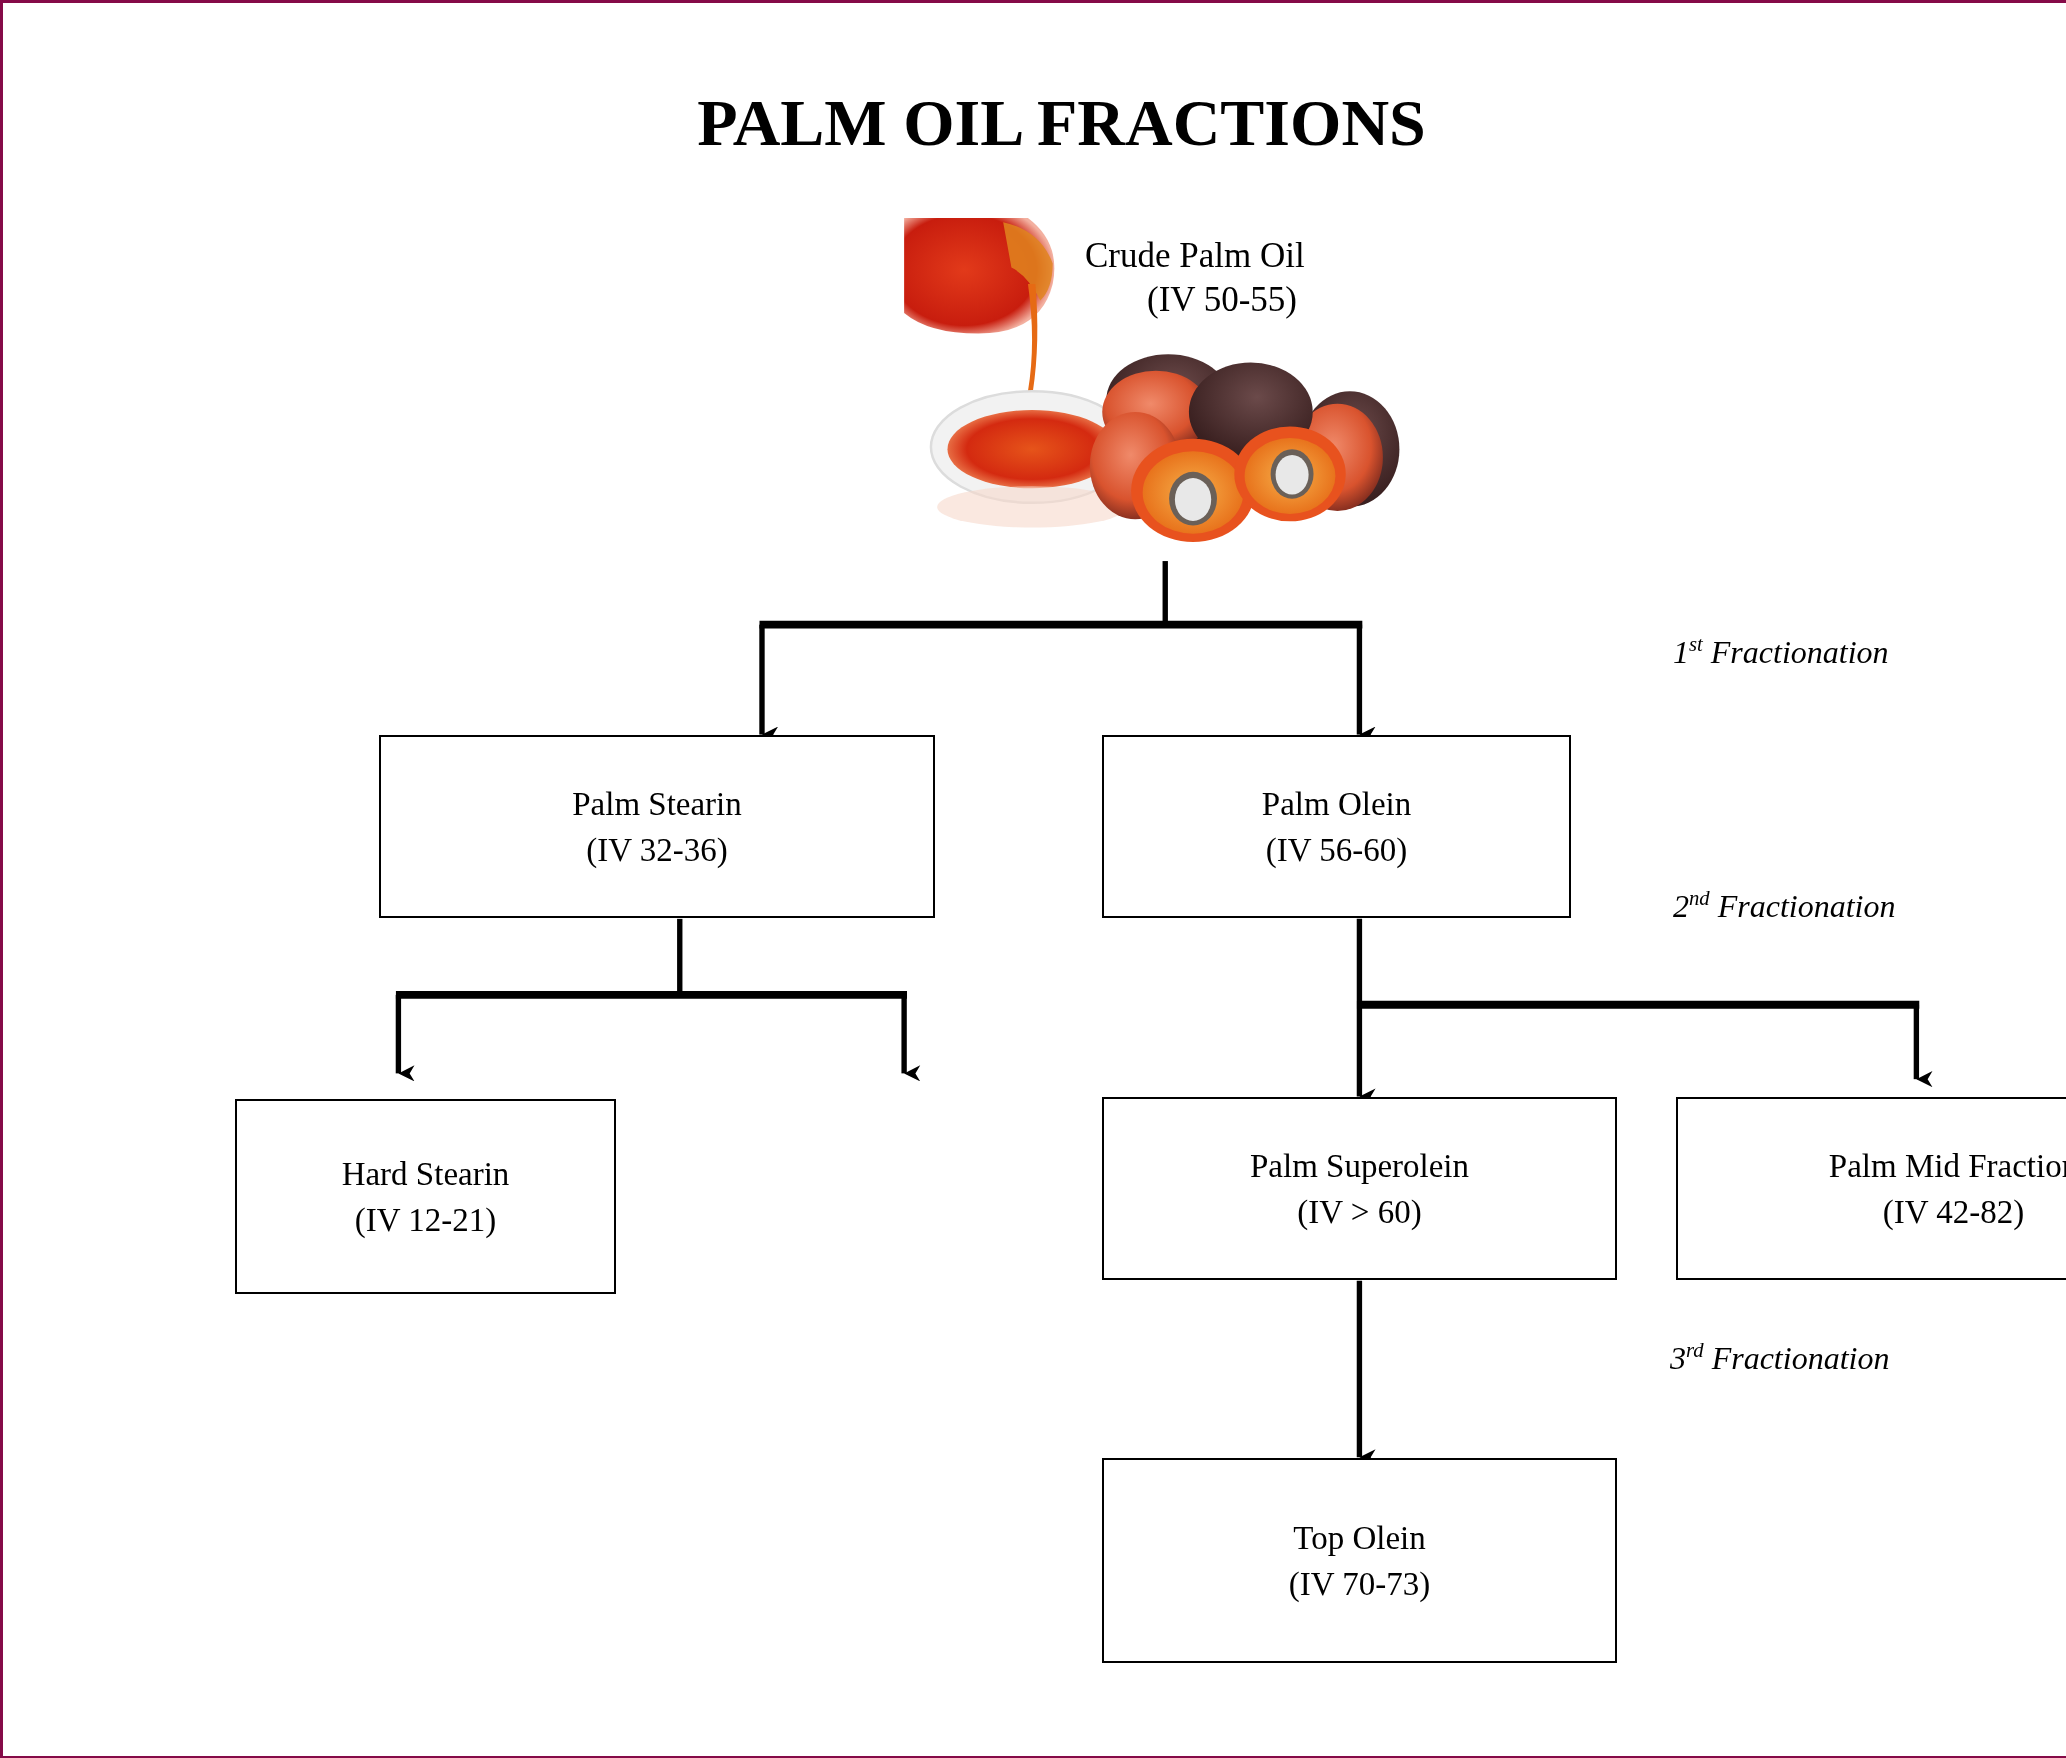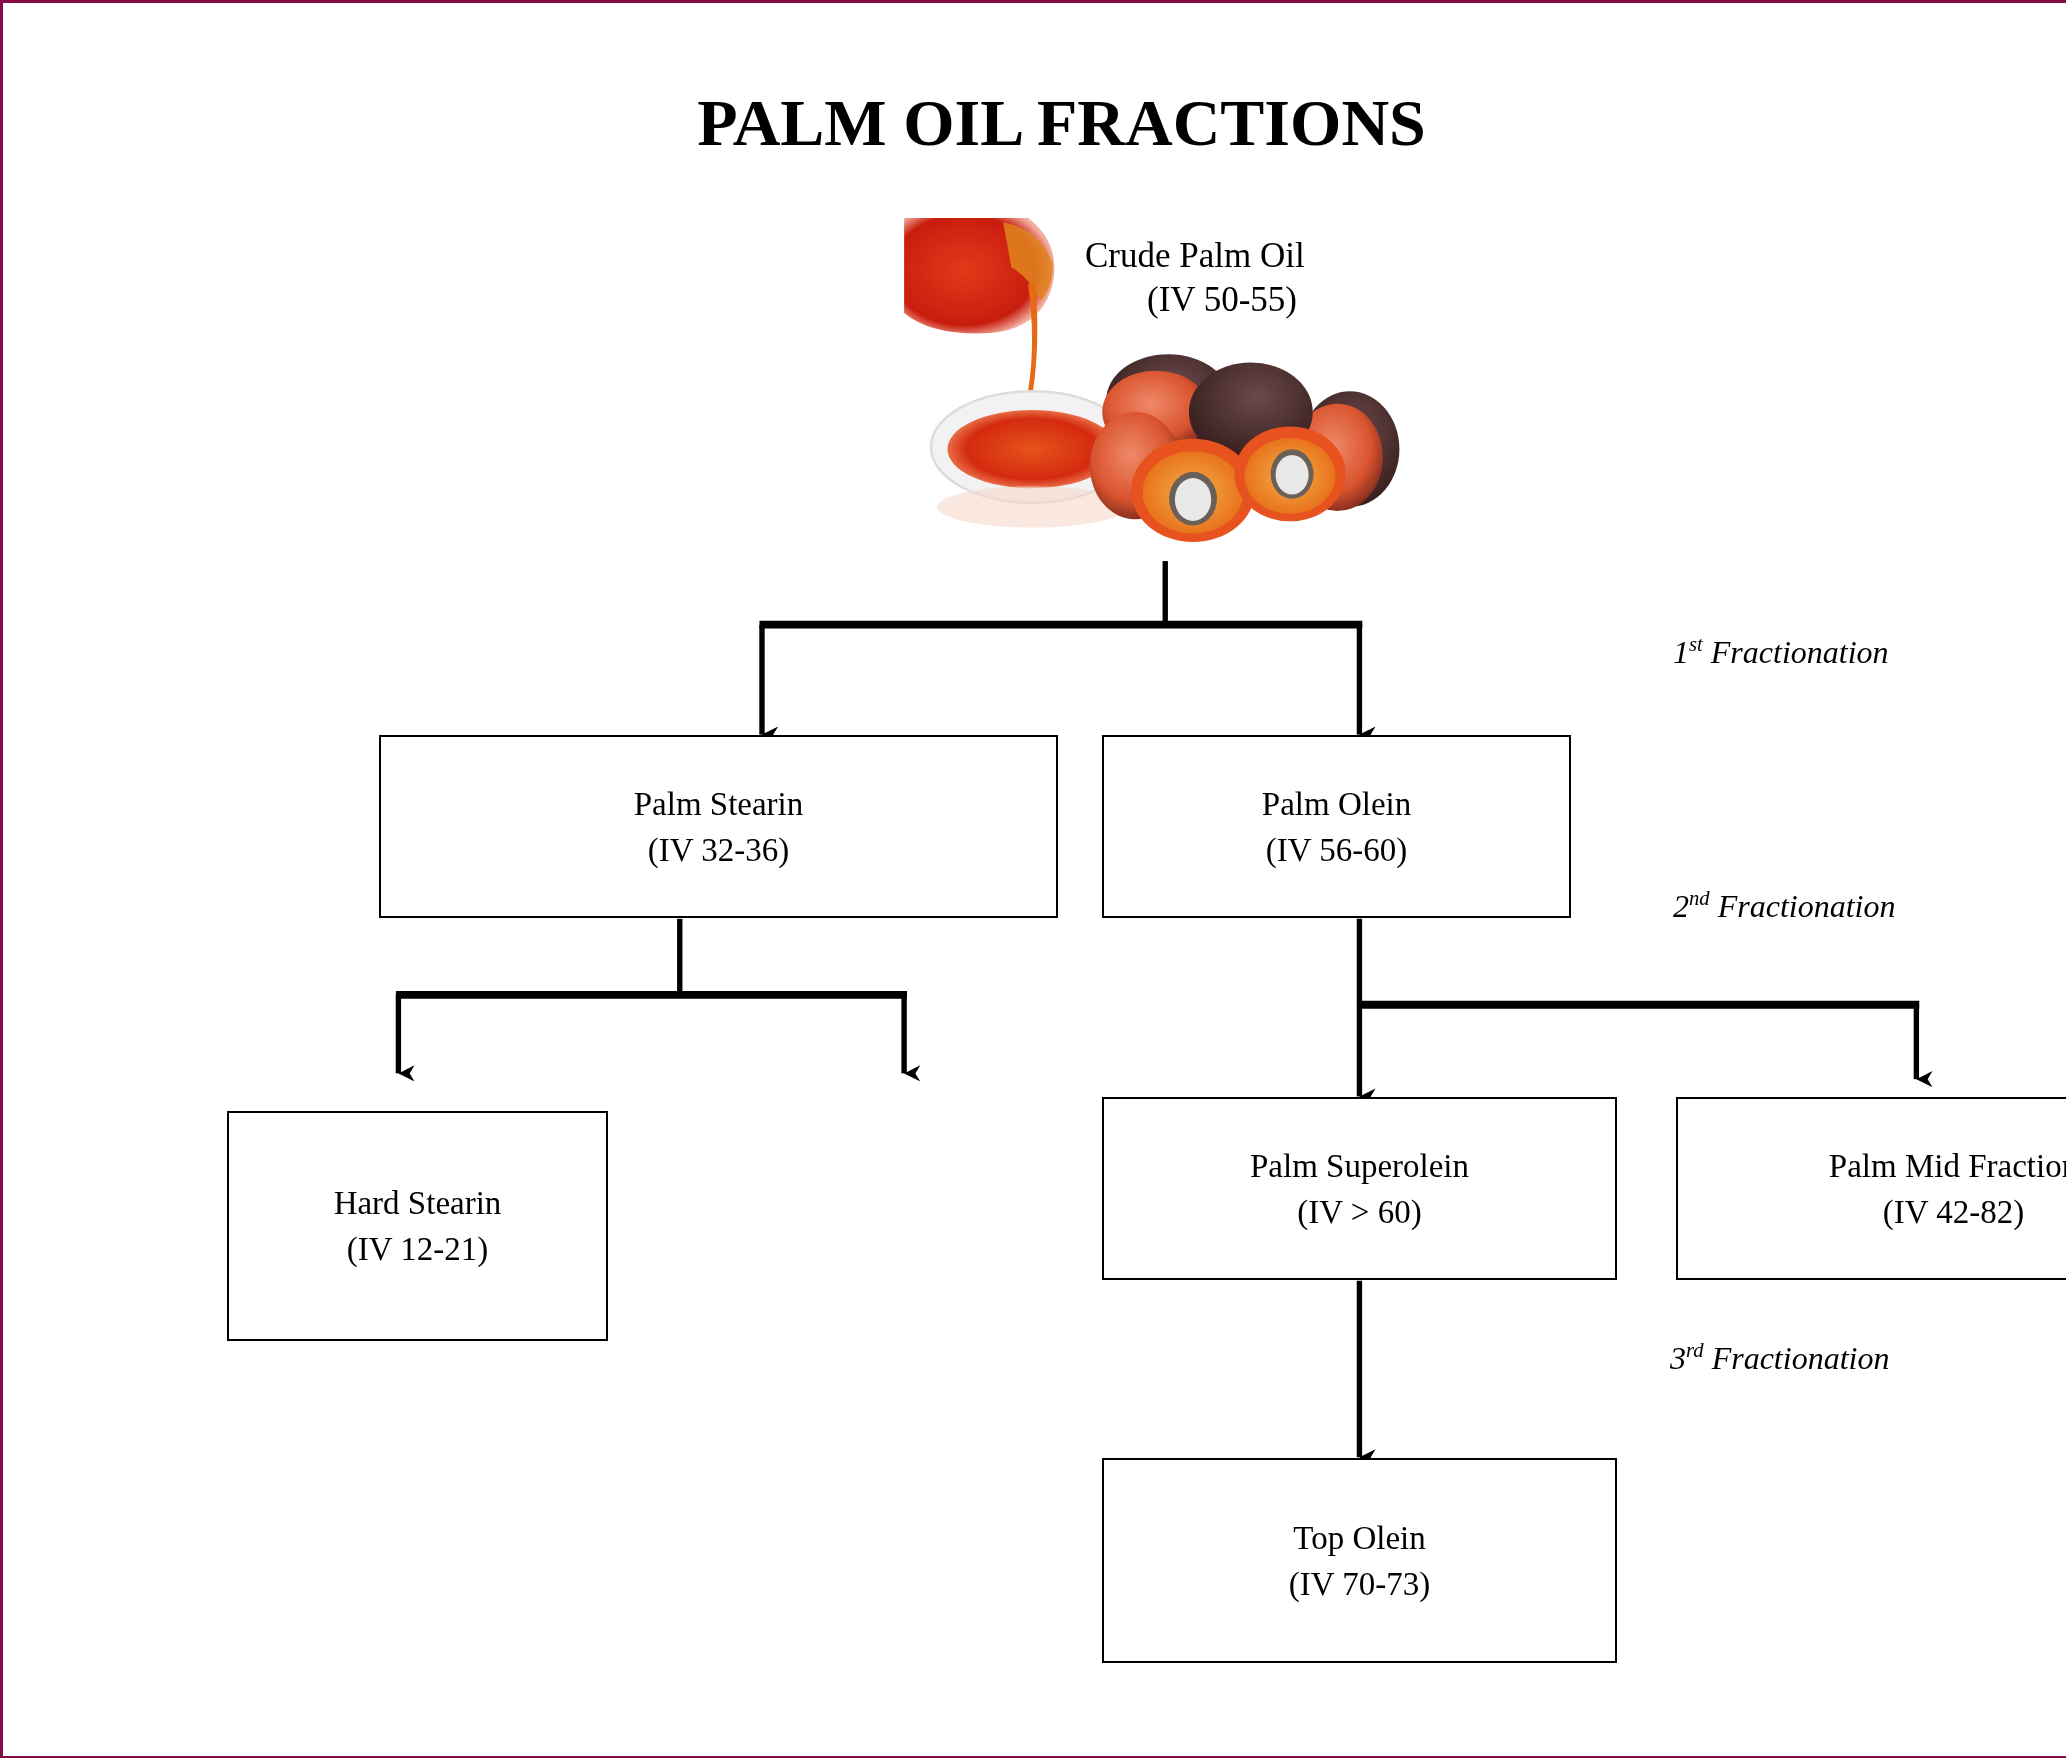--- a/index.html
+++ b/index.html
@@ -142,29 +142,29 @@
     <line x1="957" y1="2400" x2="957" y2="2590" stroke="#000" stroke-width="13" marker-end="url(#arrow)"></line>
     <line x1="2181" y1="2400" x2="2181" y2="2590" stroke="#000" stroke-width="13" marker-end="url(#arrow)"></line>
 
     <line x1="3283" y1="2216" x2="3283" y2="2646" stroke="#000" stroke-width="13" marker-end="url(#arrow)"></line>
     <line x1="3277" y1="2424" x2="4638" y2="2424" stroke="#000" stroke-width="19"></line>
     <line x1="4631" y1="2424" x2="4631" y2="2604" stroke="#000" stroke-width="13" marker-end="url(#arrow)"></line>
 
     <line x1="3283" y1="3092" x2="3283" y2="3519" stroke="#000" stroke-width="13" marker-end="url(#arrow)"></line>
   </svg>
 
-  <div class="node" style="left:376px;top:732px;width:679px;height:183px;">
+  <div class="node" style="left:376px;top:732px;width:556px;height:183px;">
     <span>Palm Stearin</span>
     <span>(IV 32-36)</span>
   </div>
   <div class="node" style="left:1099px;top:732px;width:469px;height:183px;">
     <span>Palm Olein</span>
     <span>(IV 56-60)</span>
   </div>
-  <div class="node" style="left:224px;top:1096px;width:381px;height:230px;margin-top:12px;">
+  <div class="node" style="left:232px;top:1096px;width:381px;height:195px;">
     <span>Hard Stearin</span>
     <span>(IV 12-21)</span>
   </div>
   <div class="node" style="left:1099px;top:1094px;width:515px;height:183px;">
     <span>Palm Superolein</span>
     <span>(IV &gt; 60)</span>
   </div>
   <div class="node" style="left:1673px;top:1094px;width:555px;height:183px;">
     <span>Palm Mid Fraction</span>
     <span>(IV 42-82)</span>

